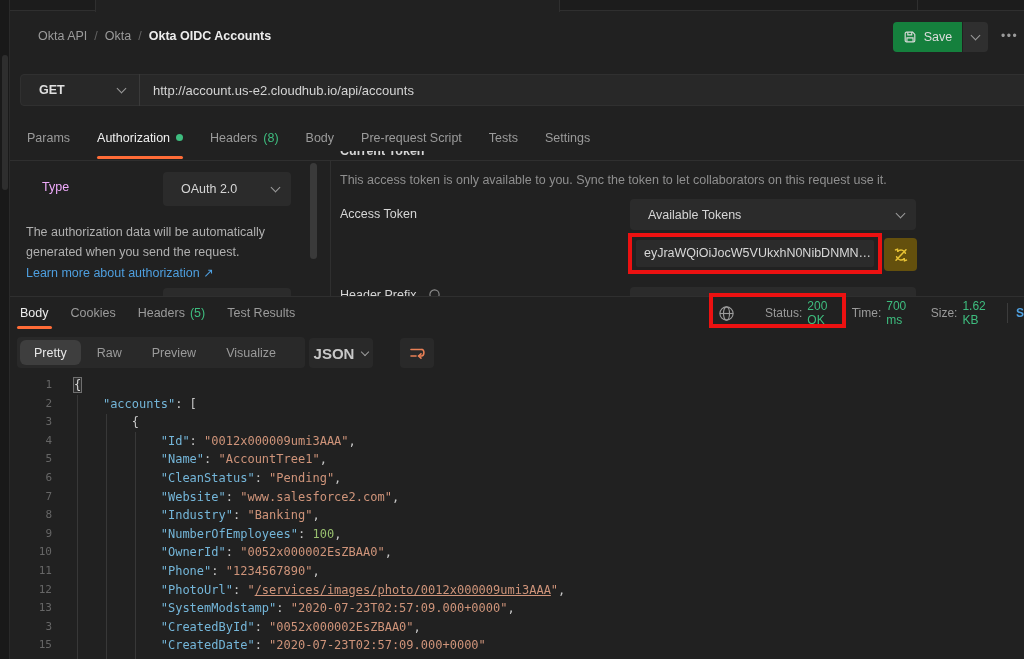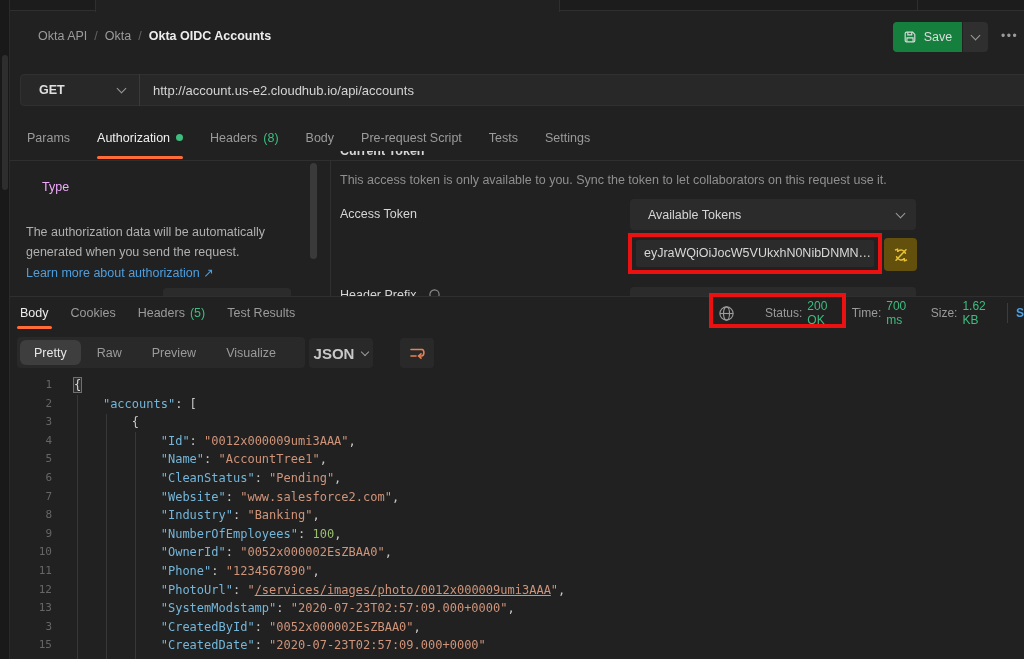--- a/index.html
+++ b/index.html
@@ -195,20 +195,24 @@
     </div>
 </div>
 <div class="abs req-tabs-border"></div>
 
 <div class="abs heading-sliver">
   <span>Current Token</span>
 </div>
 
 <div class="abs auth-left">
   <div class="abs type-label">Type</div>
+  <div class="abs dd type-dd">
+    <span>OAuth 2.0</span>
+    <span class="chev"></span>
+  </div>
   <div class="abs auth-desc" style="top:64px;">The authorization data will be automatically</div>
   <div class="abs auth-desc" style="top:84px;">generated when you send the request.</div>
   <div class="abs auth-link">Learn more about authorization ↗</div>
   <div class="abs cut-dd"></div>
   <div class="abs auth-scroll"></div>
 </div>
 <div class="abs panel-divider"></div>
 
 <div class="abs auth-right">
   <div class="abs sync-notice">This access token is only available to you. Sync the token to let collaborators on this request use it.</div>

